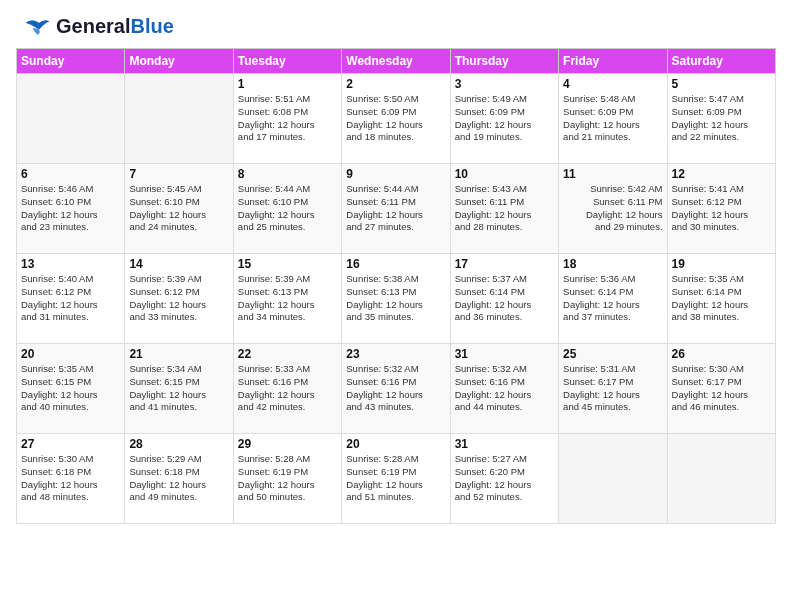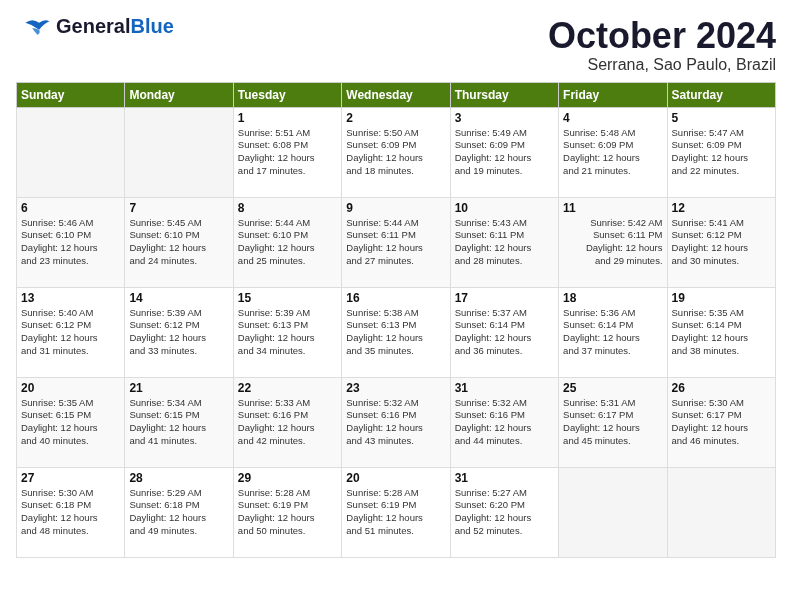--- a/index.html
+++ b/index.html
@@ -44,21 +44,21 @@
       font-size: 16px;
       color: #333;
       font-weight: normal;
     }
     table {
       width: 100%;
       border-collapse: collapse;
       table-layout: fixed;
     }
     th {
-      background-color: #4d7c0f;
+      background-color: #d946ef;
       color: #fff;
       font-size: 12px;
       font-weight: bold;
       padding: 5px 4px;
       text-align: left;
       border: 1px solid #ccc;
     }
     td {
       border: 1px solid #ddd;
       vertical-align: top;
@@ -97,24 +97,20 @@
         <path d="M10,8 Q18,2 26,8 Q32,3 38,6 Q30,10 26,16 Q18,10 10,8 Z" fill="#1565c0"></path>
         <path d="M26,16 Q28,20 24,22 Q20,18 18,14 Q22,14 26,16 Z" fill="#4a90d9"></path>
       </svg>
       <div>
         <div style="font-size:20px;font-weight:bold;color:#1a1a2e;line-height:1.0;">
           <span style="color:#1a1a2e;">General</span><span style="color:#1565c0;">Blue</span>
         </div>
       </div>
     </div>
   </div>
-  <div class="title-area">
-    <div class="month-title">October 2024</div>
-    <div class="subtitle">Serrana, Sao Paulo, Brazil</div>
-  </div>
 </div>
 
 <table>
   <thead>
     <tr>
     <th>Sunday</th>
         <th>Monday</th>
         <th>Tuesday</th>
         <th>Wednesday</th>
         <th>Thursday</th>

